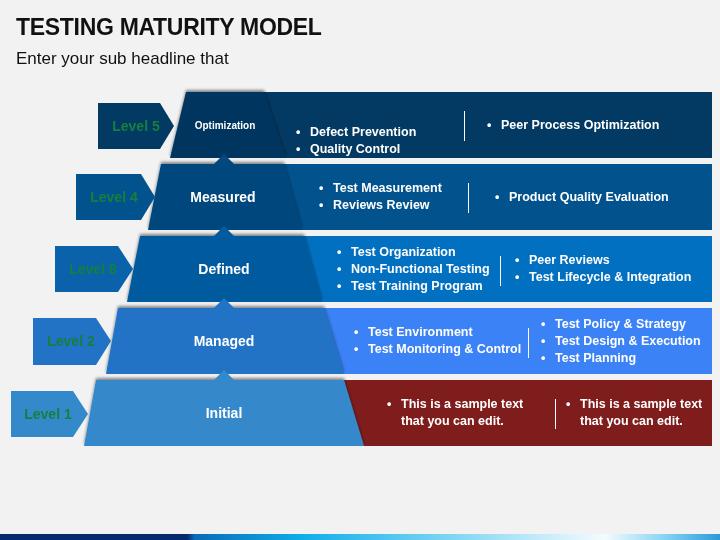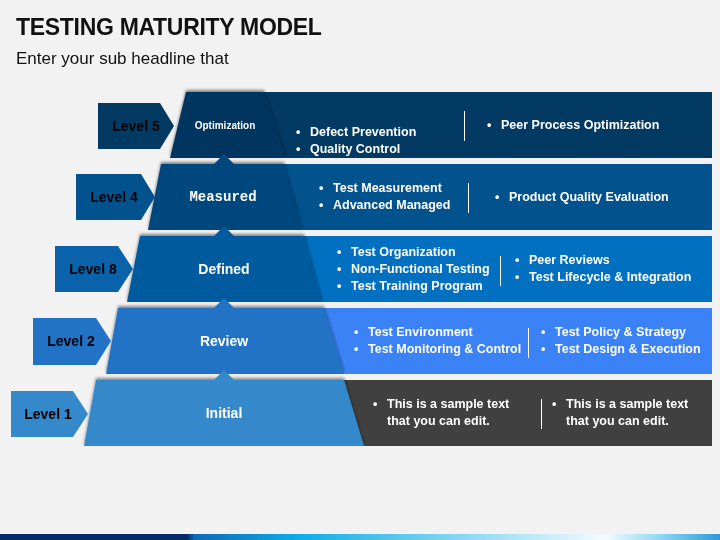--- a/index.html
+++ b/index.html
@@ -9,21 +9,21 @@
   .subtitle { position:absolute; left:16px; top:49px; font-size:17px; color:#111; }
   .band { position:absolute; right:8px; height:66px; }
   .band-text { position:absolute; top:0; bottom:0; display:flex; align-items:center; color:#fff; font-size:12.5px; font-weight:bold; }
   .band-text ul { list-style:none; margin:0; padding:0; }
   .band-text li { line-height:17px; position:relative; padding-left:14px; }
   .band-text li::before { content:"•"; position:absolute; left:0; }
   .divider { position:absolute; width:1px; background:#fff; }
   .trap { position:absolute; height:66px; }
   .trap-label { position:absolute; left:0; right:0; top:0; bottom:0; display:flex; align-items:center; justify-content:center;
                 color:#fff; font-weight:bold; font-size:14px; }
-  .tag { position:absolute; height:46px; display:flex; align-items:center; justify-content:center; color:#000000; font-weight:bold; font-size:14px; }
+  .tag { position:absolute; height:46px; display:flex; align-items:center; justify-content:center; color:#15803d; font-weight:bold; font-size:14px; }
   .bottom-bar { position:absolute; left:0; right:0; bottom:0; height:6px;
     background:linear-gradient(90deg,#062a6b 0%,#062a6b 26%,#0a6ab8 27%,#10aee8 42%,#7cd4f2 62%,#f4fbff 84%,#8ad6f3 92%,#2a9ad8 100%); }
   svg.overlay { position:absolute; left:0; top:0; }
 </style>
 </head>
 <body>
 
 <div class="title">TESTING MATURITY MODEL</div>
 <div class="subtitle">Enter your sub headline that</div>
 
@@ -39,21 +39,21 @@
     <ul>
         <li>Peer Process Optimization</li>
       </ul>
   </div>
 </div>
 
 <div class="band" style="top:164px;left:262px;background:#02528e;">
   <div class="band-text" style="left:57px;">
     <ul>
       <li>Test Measurement</li>
-      <li>Advanced Managed</li>
+      <li>Reviews Review</li>
     </ul>
   </div>
   <div class="divider" style="left:206px;top:19px;height:30px;"></div>
   <div class="band-text" style="left:233px;">
     <ul>
         <li>Product Quality Evaluation</li>
       </ul>
   </div>
 </div>
 
@@ -79,25 +79,26 @@
     <ul>
       <li>Test Environment</li>
       <li>Test Monitoring &amp; Control</li>
     </ul>
   </div>
   <div class="divider" style="left:266px;top:20px;height:30px;"></div>
   <div class="band-text" style="left:279px;">
     <ul>
       <li>Test Policy &amp; Strategy</li>
       <li>Test Design &amp; Execution</li>
+      <li>Test Planning</li>
     </ul>
   </div>
 </div>
 
-<div class="band" style="top:380px;left:262px;background:#404040;">
+<div class="band" style="top:380px;left:276px;background:#7f1d1d;">
   <div class="band-text" style="left:111px;width:150px;">
     <ul>
         <li>This is a sample text that you can edit.</li>
       </ul>
   </div>
   <div class="divider" style="left:279px;top:19px;height:30px;"></div>
   <div class="band-text" style="left:290px;width:140px;">
     <ul>
         <li>This is a sample text that you can edit.</li>
       </ul>
@@ -117,28 +118,28 @@
   <polygon points="186,92 264,92 286,158 170,158" fill="#03365e" filter="url(#sh)"></polygon>
   <polygon points="214,164 224,154 234,164" fill="#03477e"></polygon>
   <polygon points="214,236 224,226 234,236" fill="#045a9e"></polygon>
   <polygon points="214,308 224,298 234,308" fill="#2272c6"></polygon>
   <polygon points="214,380 224,370 234,380" fill="#3489cb"></polygon>
 </svg>
 
 <div class="trap" style="top:92px;left:170px;width:110px;">
   <div class="trap-label" style="font-size:10px;">Optimization</div>
 </div>
-<div class="trap" style="top:164px;left:150px;width:146px;font-family:Liberation Mono, monospace;">
+<div class="trap" style="top:164px;left:150px;width:146px;">
   <div class="trap-label">Measured</div>
 </div>
 <div class="trap" style="top:236px;left:129px;width:190px;">
   <div class="trap-label">Defined</div>
 </div>
 <div class="trap" style="top:308px;left:108px;width:232px;">
-  <div class="trap-label">Review</div>
+  <div class="trap-label">Managed</div>
 </div>
 <div class="trap" style="top:380px;left:86px;width:276px;text-align:right;">
   <div class="trap-label">Initial</div>
 </div>
 
 <svg class="overlay" width="720" height="540">
   <polygon points="98,103 160,103 174,126 160,149 98,149" fill="#033a63"></polygon>
   <polygon points="76,174 141,174 155,197 141,220 76,220" fill="#02528e"></polygon>
   <polygon points="55,246 118,246 133,269 118,292 55,292" fill="#0a62aa"></polygon>
   <polygon points="33,318 96,318 111,341 96,365 33,365" fill="#2272c6"></polygon>

